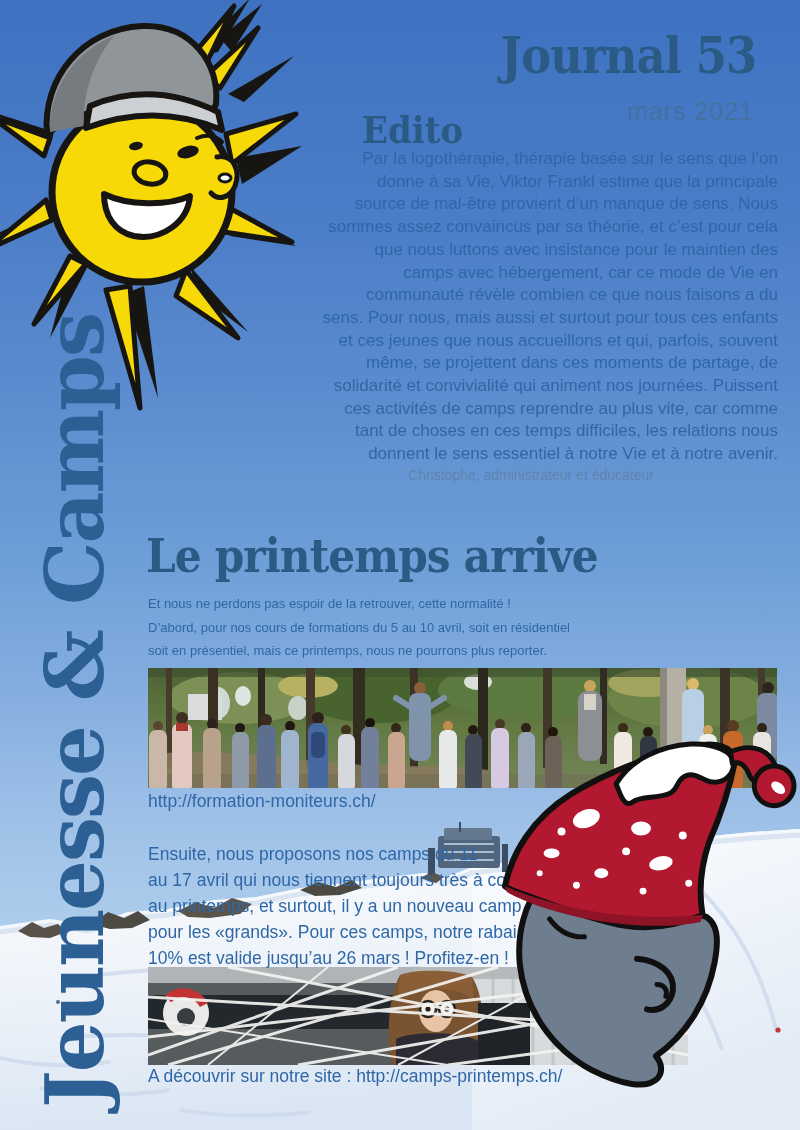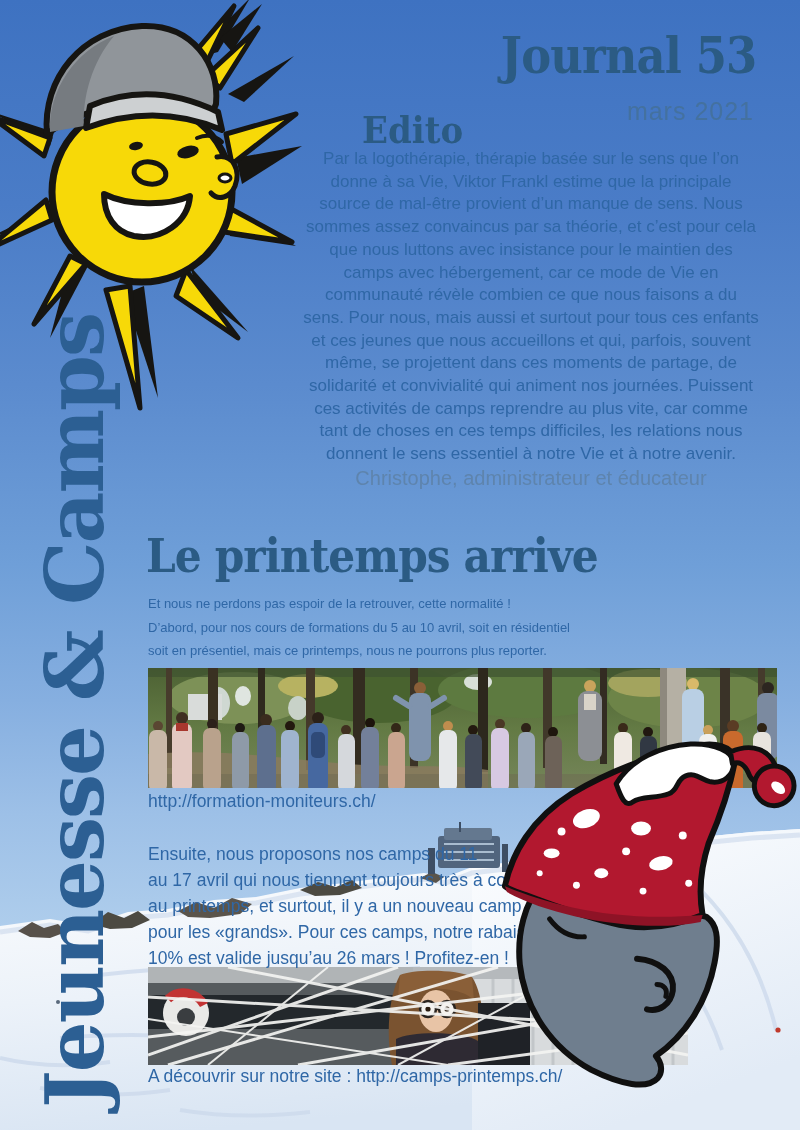--- a/index.html
+++ b/index.html
@@ -8,23 +8,23 @@
     font-family:"Liberation Sans",sans-serif;
     background:linear-gradient(180deg,#3e72c1 0%,#4a7cc7 18%,#5b8bce 34%,#6f9fd8 50%,#86afe0 62%,#9dc0e7 72%,#aecdec 82%,#b6d2ee 100%);
   }
   .abs{position:absolute;}
   
   .serif{font-family:"DejaVu Serif",serif;font-weight:bold;color:#2b5b84;}
   .journal-title{top:30px;right:44px;font-size:51px;line-height:1;letter-spacing:-1px;
     transform:scaleX(.88);transform-origin:100% 0;white-space:nowrap;z-index:3;}
   .journal-date{top:97px;right:46px;font-size:25px;color:#44719f;letter-spacing:1px;z-index:3;text-align:right;}
   .edito-heading{top:112px;left:362px;font-size:37px;line-height:1;transform:scaleX(.92);transform-origin:0 0;z-index:3;}
-  .edito-body{top:148px;left:284px;width:494px;text-align:center;color:#2f67a6;
+  .edito-body{top:148px;left:284px;width:494px;text-align:right;color:#2f67a6;
     font-size:17px;line-height:22.7px;white-space:pre-line;z-index:3;}
-  .edito-byline{top:467px;left:284px;width:494px;text-align:center;color:#5e84ad;font-size:20px;z-index:3;}
+  .edito-byline{top:467px;left:284px;width:494px;text-align:center;color:#5e84ad;font-size:14px;z-index:3;}
   .article-heading{top:533px;left:146px;font-size:46px;line-height:1;letter-spacing:-1px;
     transform:scaleX(.92);transform-origin:0 0;white-space:nowrap;z-index:3;}
   .article-intro{top:592px;left:148px;width:650px;color:#2f67a6;font-size:13px;line-height:23.5px;white-space:pre-line;z-index:3;}
   .caption1{top:790px;left:148px;color:#2f67a6;font-size:17.5px;line-height:23.5px;z-index:3;}
   .camps-text{top:841px;left:148px;width:420px;color:#2f67a6;font-size:17.5px;line-height:26px;white-space:pre-line;z-index:3;}
   .caption2{top:1066px;left:148px;color:#2f67a6;font-size:17.5px;z-index:3;}
   .link{color:#2f67a6;text-decoration:none;cursor:pointer;}
   .vertical-title{
     top:1108px;left:26px;transform:rotate(-90deg);transform-origin:0 0;
     font-family:"DejaVu Serif",serif;font-weight:bold;color:#2c5f93;

